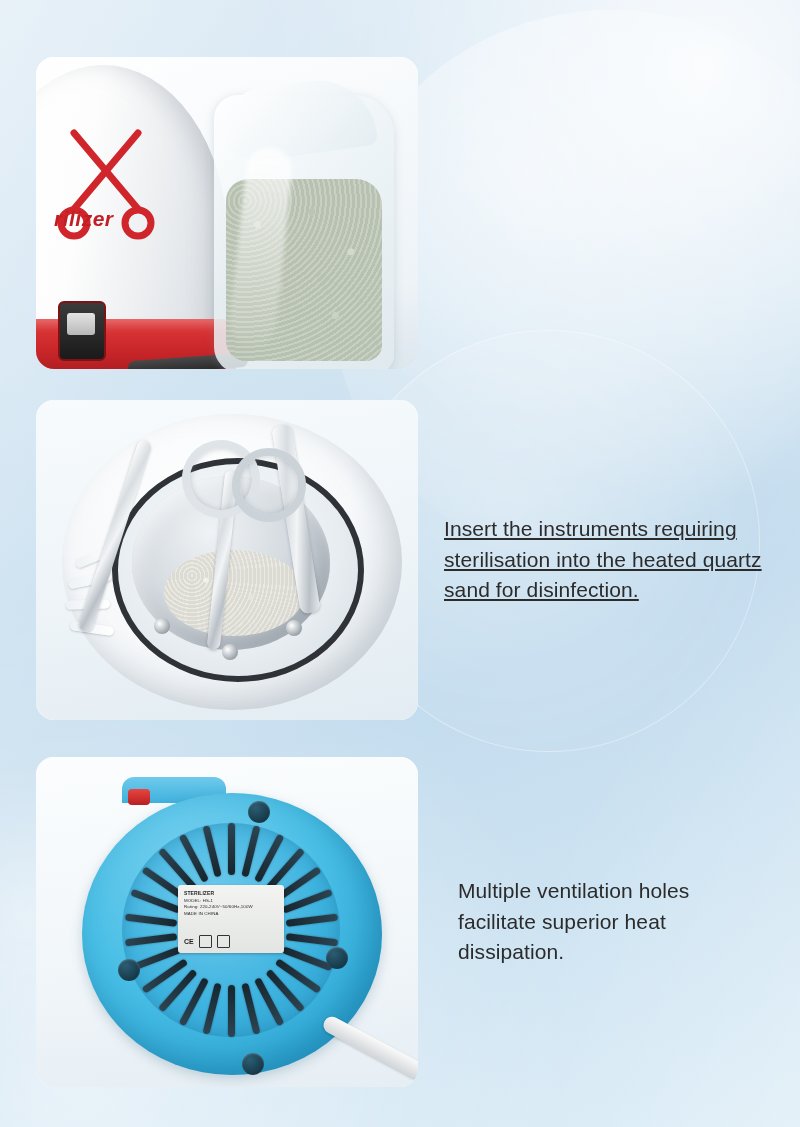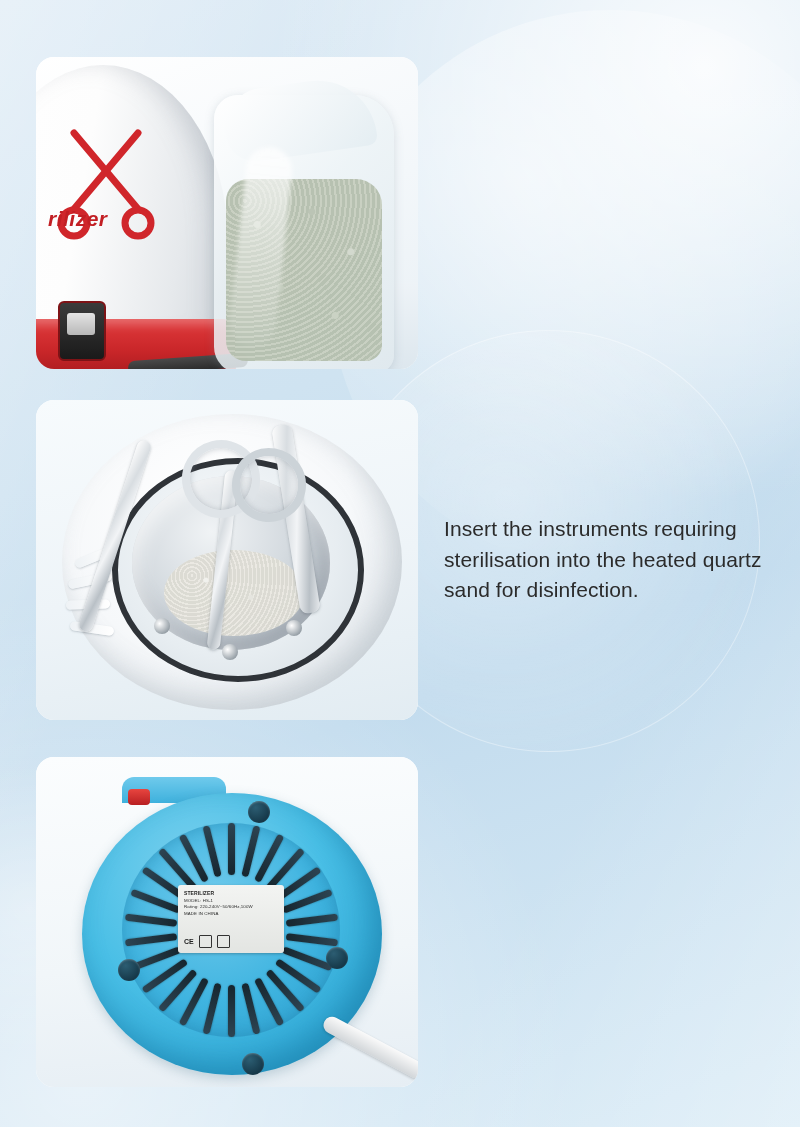--- a/index.html
+++ b/index.html
@@ -73,21 +73,21 @@
     letter-spacing: 0.1px;
   }
 
   
   #row-1 { left: 36px; top: 57px; }
   #row-1 .photo { width: 382px; height: 312px; }
   #row-1 .caption { width: 330px; margin-left: 32px; }
 
   #row-2 { left: 36px; top: 400px; }
   #row-2 .photo { width: 382px; height: 320px; }
-  #row-2 .caption { width: 348px; margin-left: 26px; }
+  #row-2 .caption { width: 348px; margin-left: 26px; text-decoration: underline; }
 
   #row-3 { left: 36px; top: 757px; }
   #row-3 .photo { width: 382px; height: 330px; }
   #row-3 .caption { width: 310px; margin-left: 40px; }
 
   
   .ph1-bg {
     position: absolute; inset: 0;
     background: linear-gradient(160deg, #ffffff 0%, #f3f7fa 55%, #e9f0f5 100%);
   }
@@ -126,21 +126,21 @@
     border-radius: 3px;
     background: linear-gradient(180deg, #e4e4e4, #b8b8b8);
   }
   .ph1-logo {
     position: absolute;
     left: 16px; top: 66px;
     width: 120px; height: 120px;
   }
   .ph1-word {
     position: absolute;
-    left: 12px; top: 150px;
+    left: 18px; top: 150px;
     font-size: 21px;
     font-weight: 700;
     color: #c21f24;
     letter-spacing: 0.5px;
     font-style: italic;
     text-align: center;
   }
   .ph1-bag {
     position: absolute;
     left: 178px; top: 38px;
@@ -494,14 +494,15 @@
           <span class="mark-box"></span>
           <span class="mark-box"></span>
         </div>
       </div>
       <div class="ph3-foot ph3-f1"></div>
       <div class="ph3-foot ph3-f2"></div>
       <div class="ph3-foot ph3-f3"></div>
       <div class="ph3-foot ph3-f4"></div>
       <div class="ph3-cord"></div>
     </div>
+    <div class="caption">Multiple ventilation holes facilitate superior heat dissipation.</div>
   </div>
 </div>
 
 </body></html>

